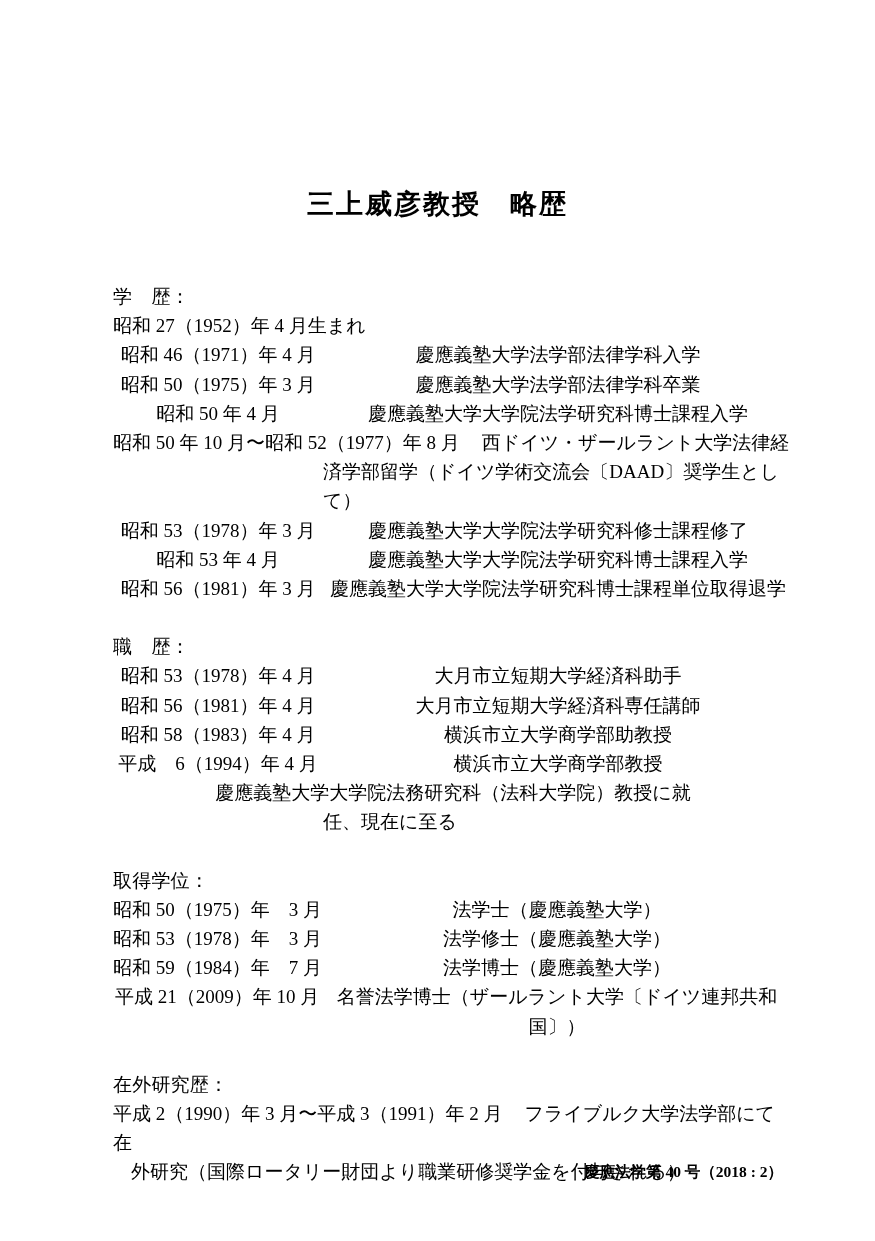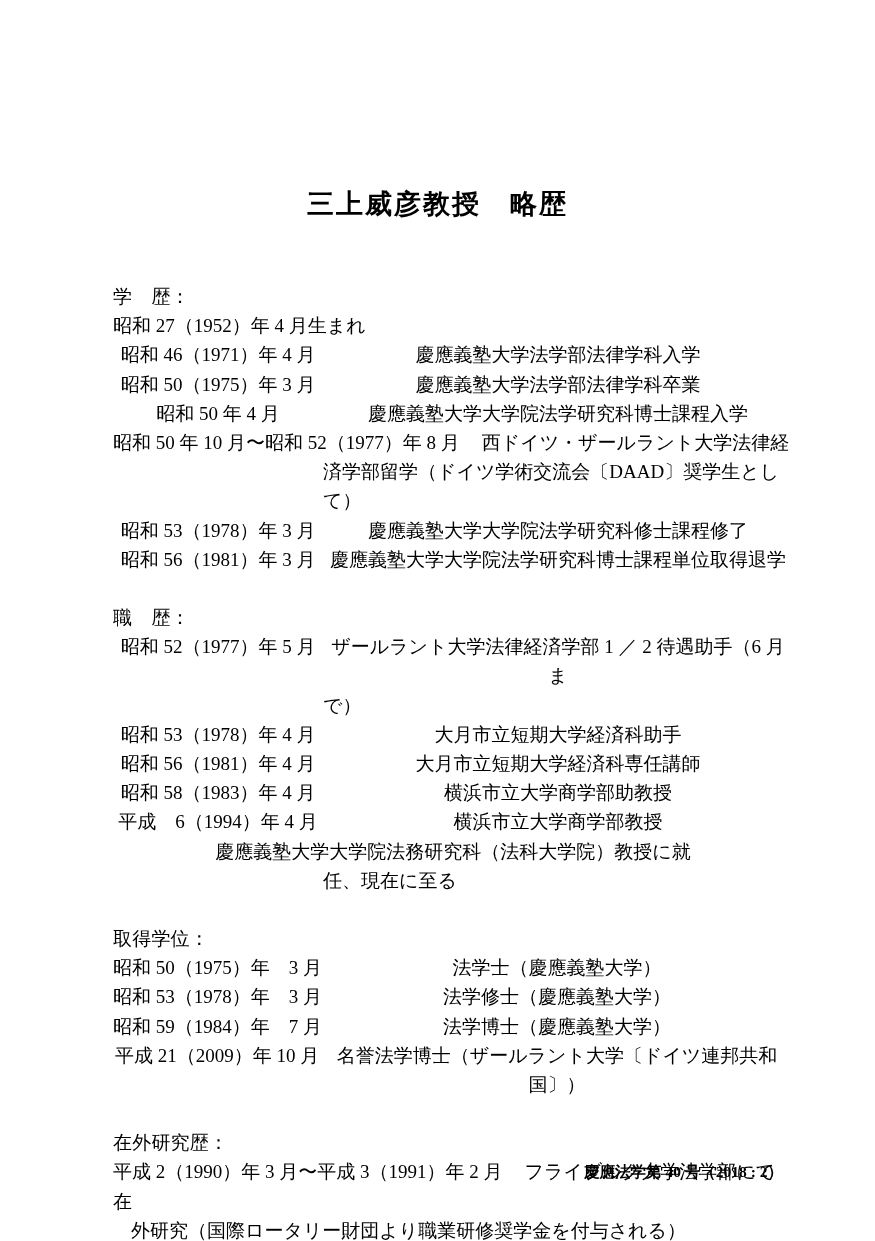--- a/index.html
+++ b/index.html
@@ -124,39 +124,36 @@
         <div class="plain-line"><span>昭和 50 年 10 月〜昭和 52（1977）年 8 月</span><span style="display:inline-block;width:22px"></span><span>西ドイツ・ザールラント大学法律経</span></div>
         <div class="plain-line" style="padding-left:210px">済学部留学（ドイツ学術交流会〔DAAD〕奨学生とし</div>
         <div class="plain-line" style="padding-left:210px">て）</div>
       </div>
 
       <div class="entry cols">
         <span class="date">昭和 53（1978）年 3 月</span>
         <span class="desc">慶應義塾大学大学院法学研究科修士課程修了</span>
       </div>
 
+      <div class="entry cols">
+        <span class="date">昭和 53 年 4 月</span>
+        <span class="desc">慶應義塾大学大学院法学研究科博士課程入学</span>
+      </div>
 
       <div class="entry cols">
         <span class="date">昭和 56（1981）年 3 月</span>
         <span class="desc">慶應義塾大学大学院法学研究科博士課程単位取得退学</span>
       </div>
     </div>
 
     <div class="section-gap"></div>
 
     <div class="section">
       <div class="section-head">職　歴：</div>
 
-      <div>
-        <div class="entry cols">
-          <span class="date">昭和 52（1977）年 5 月</span>
-          <span class="desc">ザールラント大学法律経済学部 1 ／ 2 待遇助手（6 月ま</span>
-        </div>
-        <div class="plain-line" style="padding-left:210px">で）</div>
-      </div>
 
       <div class="entry cols">
         <span class="date">昭和 53（1978）年 4 月</span>
         <span class="desc">大月市立短期大学経済科助手</span>
       </div>
 
       <div class="entry cols">
         <span class="date">昭和 56（1981）年 4 月</span>
         <span class="desc">大月市立短期大学経済科専任講師</span>
       </div>

